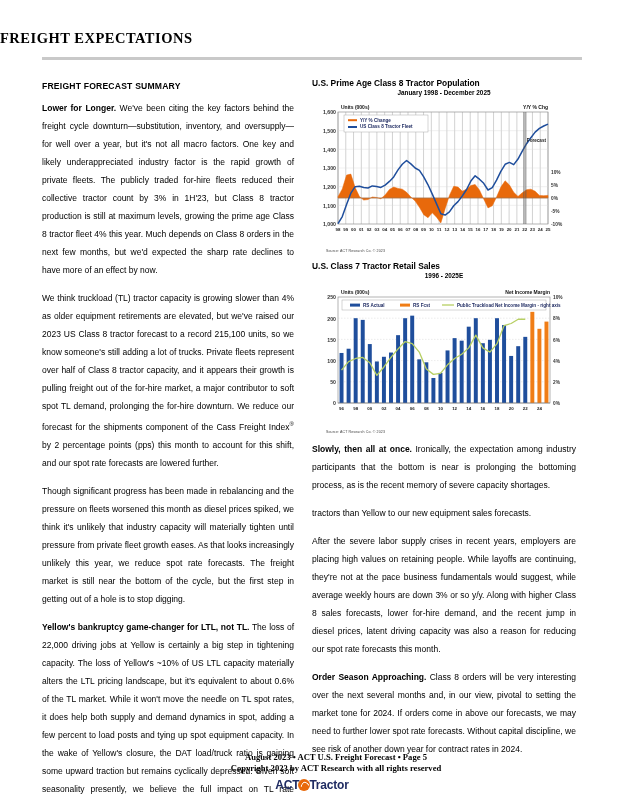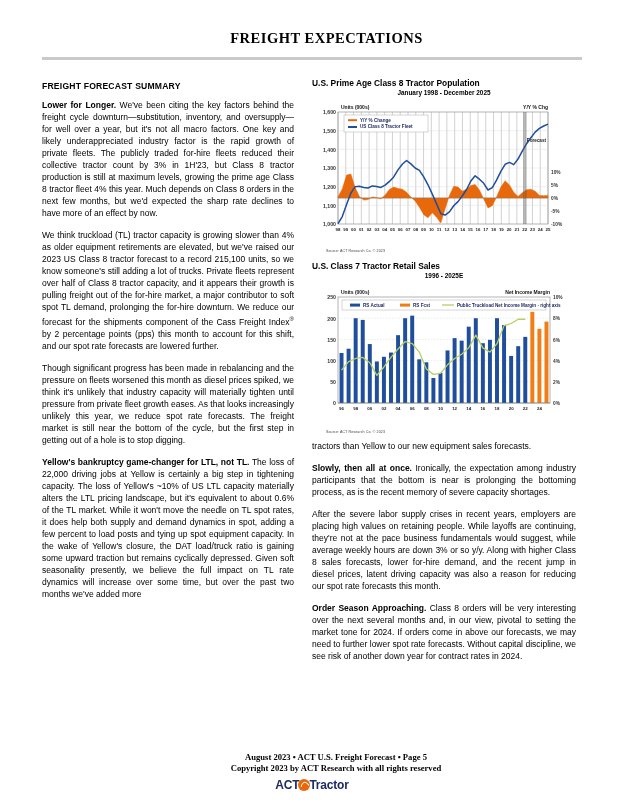--- a/index.html
+++ b/index.html
@@ -8,29 +8,27 @@
     background:#ffffff;
     font-family:"Liberation Sans", sans-serif;
     color:#000;
     overflow:hidden;
     position:relative;
   }
   .page { position:absolute; inset:0; padding:0; }
 
   
   .doc-title {
-    text-align:center;
     font-family:"Liberation Serif", serif;
     font-weight:bold;
     font-size:14.5px;
     letter-spacing:.5px;
     font-variant:small-caps;
     margin:30px 0 0 0;
     color:#000;
-    padding-left:29px;
   }
   .header-rule {
     height:3px;
     background:#c9c9c9;
     margin:10px 42px 0 42px;
   }
 
   
   .columns {
     position:absolute;
@@ -42,21 +40,21 @@
   .col-right { width:264px; }
 
   .section-head {
     font-size:8.6px;
     font-weight:bold;
     letter-spacing:.2px;
     margin:3px 0 8px 0;
   }
   p.body {
     font-size:8.5px;
-    line-height:12px;
+    line-height:18px;
     text-align:justify;
     margin:0 0 10px 0;
     hyphens:none;
   }
   p.body b { font-weight:bold; }
   sup { font-size:6px; vertical-align:super; }
 
   
   .chart-box { width:264px; margin:0 0 6px 0; }
   .chart-title {
@@ -326,22 +324,22 @@
                 <text x="101" y="26" font-size="4.6" text-anchor="start" fill="#1f2b62" font-family="Liberation Sans, sans-serif" font-weight="bold">RS Fcst</text>
                 <line x1="130" y1="24" x2="142" y2="24" stroke="#b7cf63" stroke-width="1.3"></line>
                 <text x="145" y="26" font-size="4.6" text-anchor="start" fill="#1f2b62" font-family="Liberation Sans, sans-serif" font-weight="bold">Public Truckload Net Income Margin - right axis</text>
               </g>
             </svg>
         </div>
         <div class="chart-source">Source: ACT Research Co. © 2023</div>
       </div>
 
       <div style="margin-top:6px;">
+        <p class="body"><b>Slowly, then all at once.</b><span> Ironically, the expectation among industry participants that the bottom is near is prolonging the bottoming process, as is the recent memory of severe capacity shortages.</span></p>
         <p class="body"><span>tractors than Yellow to our new equipment sales forecasts.</span></p>
-        <p class="body"><b>Slowly, then all at once.</b><span> Ironically, the expectation among industry participants that the bottom is near is prolonging the bottoming process, as is the recent memory of severe capacity shortages.</span></p>
         <p class="body"><span>After the severe labor supply crises in recent years, employers are placing high values on retaining people. While layoffs are continuing, they're not at the pace business fundamentals would suggest, while average weekly hours are down 3% or so y/y. Along with higher Class 8 sales forecasts, lower for-hire demand, and the recent jump in diesel prices, latent driving capacity was also a reason for reducing our spot rate forecasts this month.</span></p>
         <p class="body"><b>Order Season Approaching.</b><span> Class 8 orders will be very interesting over the next several months and, in our view, pivotal to setting the market tone for 2024. If orders come in above our forecasts, we may need to further lower spot rate forecasts. Without capital discipline, we see risk of another down year for contract rates in 2024.</span></p>
       </div>
 
     </div>
   </div>
 
   <div class="footer">
     <div class="l1">August 2023 • ACT U.S. Freight Forecast • Page 5</div>
     <div class="l2">Copyright 2023 by ACT Research with all rights reserved</div>

